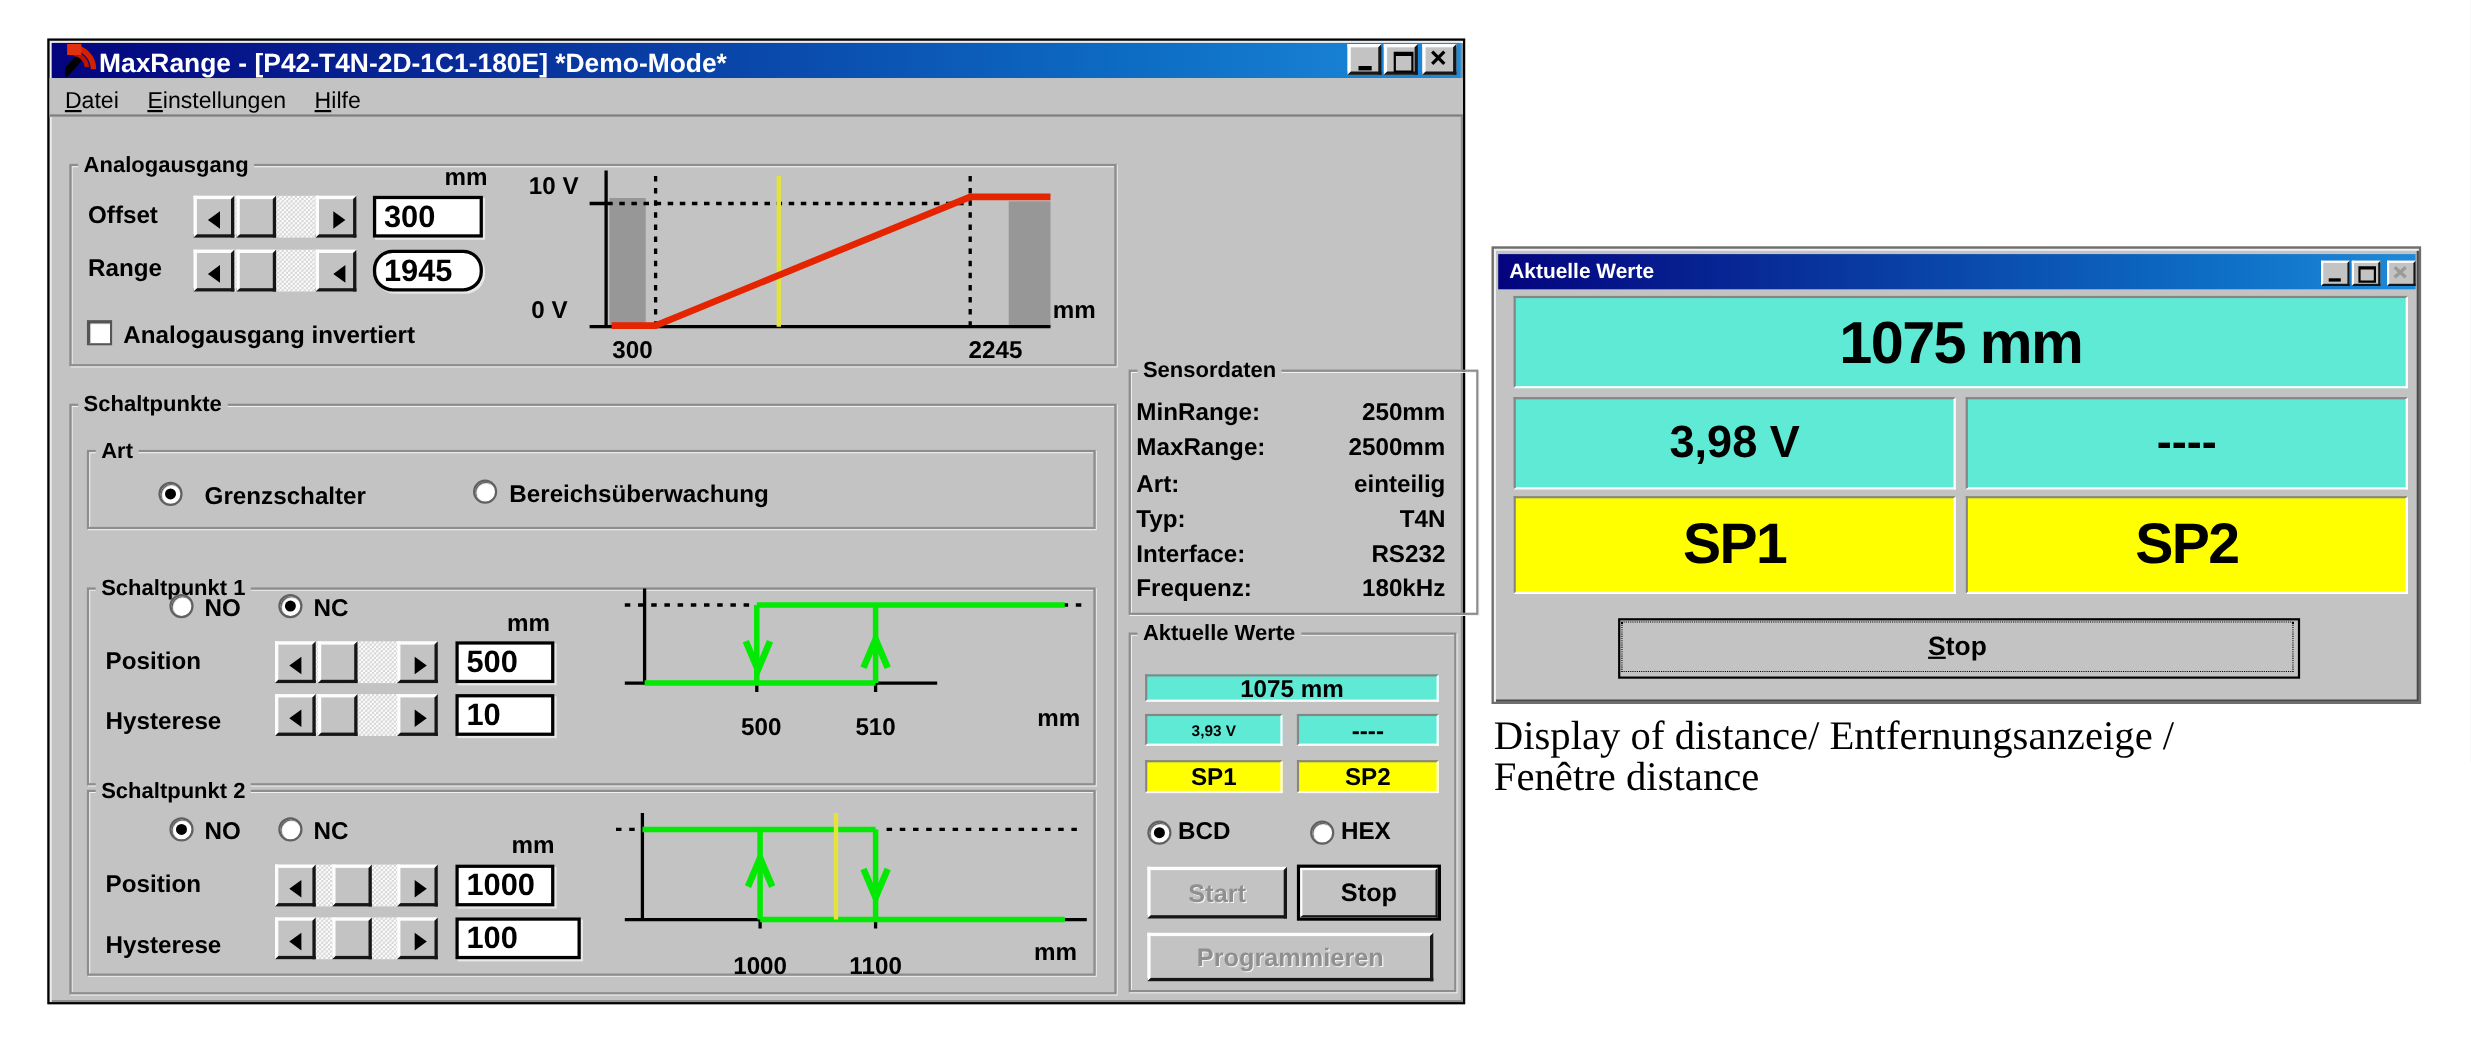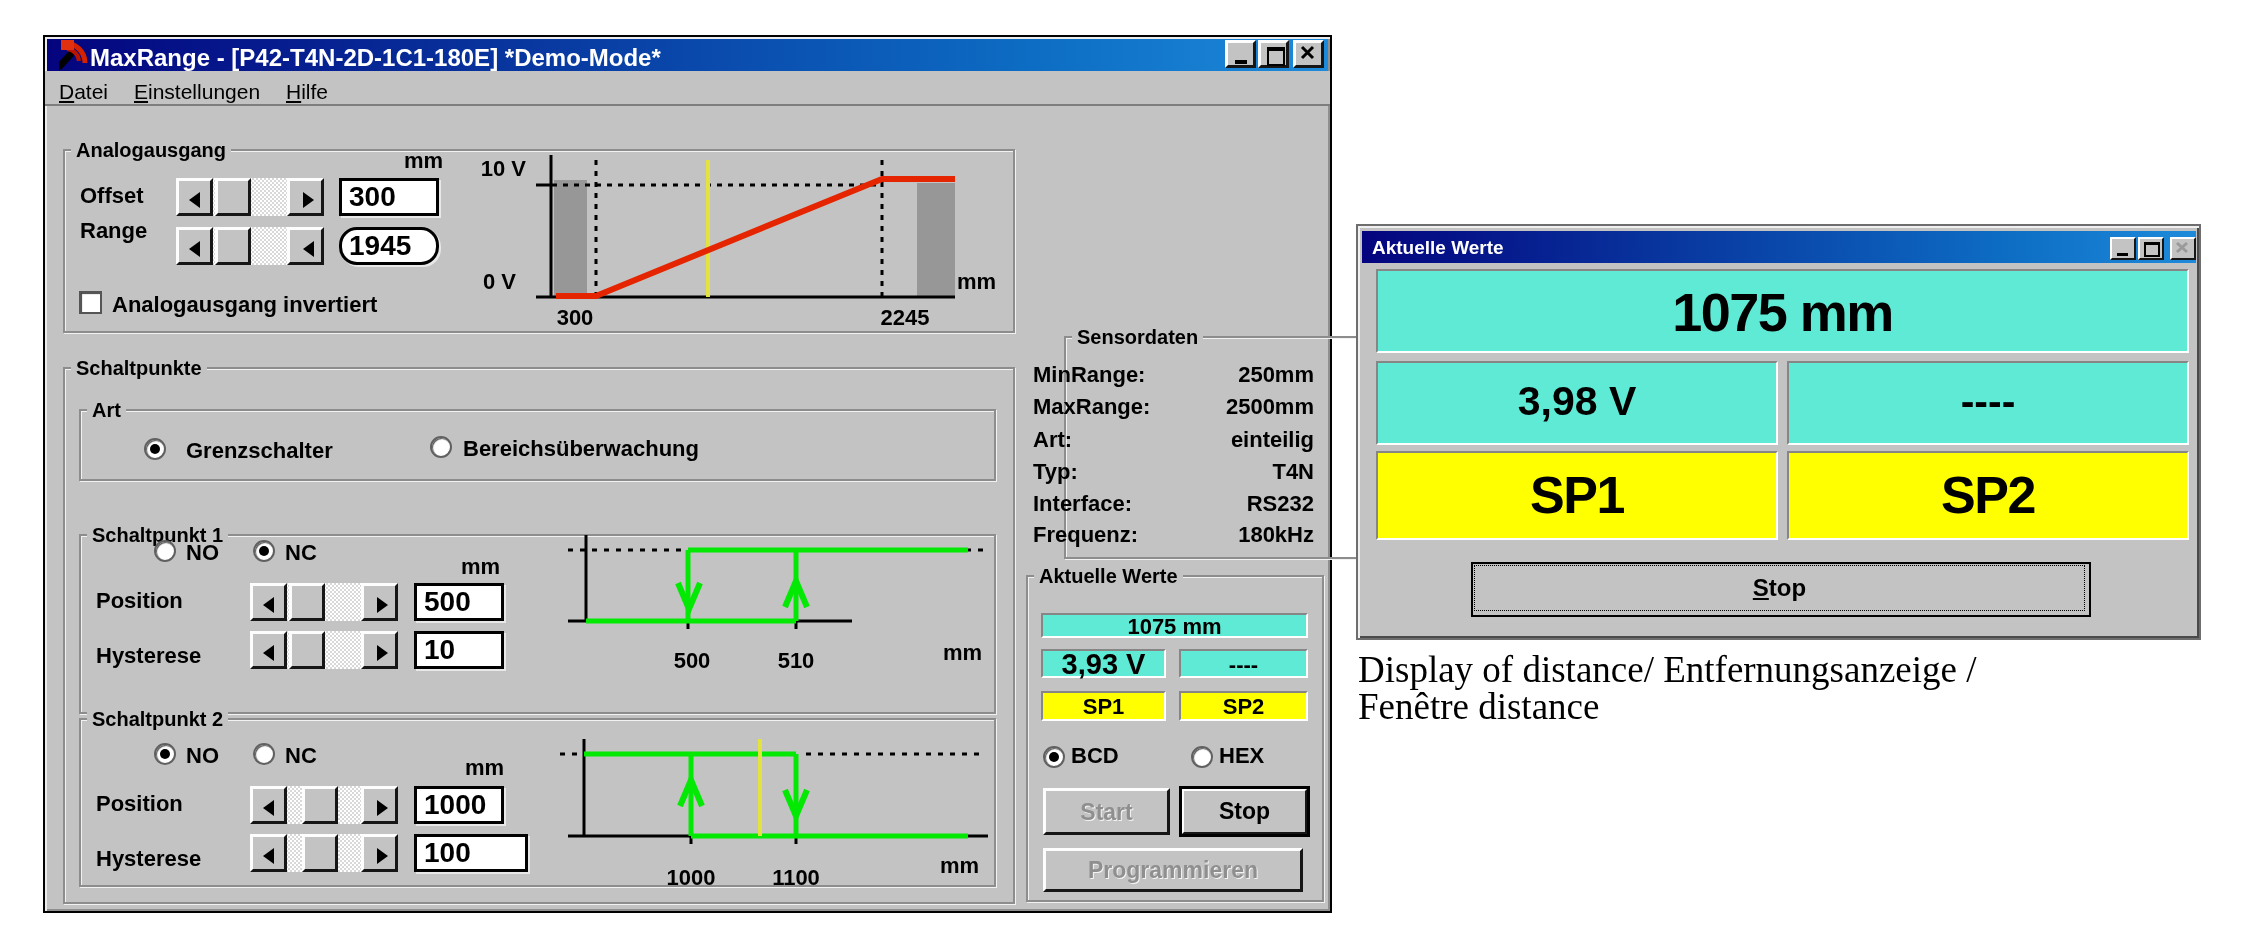--- a/index.html
+++ b/index.html
@@ -61,21 +61,21 @@
 <div class="sb" style="left:176px;top:178px;">
   <div class="sbtn raised" style="left:0;">
         <i class="tri l"></i>
       </div>
   <div class="thumb raised" style="left:39px;"></div>
   <div class="sbtn raised" style="left:111px;">
         <i class="tri r"></i>
       </div>
 </div>
 <div class="tf" style="left:339px;top:178px;width:100px;height:38px;">300</div>
-<div class="lbl" style="left:80px;top:220px;text-align:center;">Range</div>
+<div class="lbl" style="left:80px;top:233px;text-align:center;">Range</div>
 <div class="sb" style="left:176px;top:227px;">
   <div class="sbtn raised" style="left:0;">
         <i class="tri l"></i>
       </div>
   <div class="thumb raised" style="left:39px;"></div>
   <div class="sbtn raised" style="left:111px;">
         <i class="tri l" style="left:13px;"></i>
       </div>
 </div>
 <div class="tf" style="left:339px;top:227px;width:100px;height:38px;border-radius:18px;">1945</div>
@@ -203,41 +203,41 @@
   <line x1="691" y1="754" x2="691" y2="836" stroke="#03e903" stroke-width="5"></line>
   <line x1="796" y1="754" x2="796" y2="836" stroke="#03e903" stroke-width="5"></line>
   <line x1="760" y1="739" x2="760" y2="836" stroke="#e3e340" stroke-width="4"></line>
   <path d="M680 806 L691 780 L702 806" fill="none" stroke="#03e903" stroke-width="6"></path>
   <path d="M785 790 L796 816 L807 790" fill="none" stroke="#03e903" stroke-width="6"></path>
   <text x="691" y="885" font-size="22" font-weight="bold" text-anchor="middle">1000</text>
   <text x="796" y="885" font-size="22" font-weight="bold" text-anchor="middle">1100</text>
   <text x="940" y="873" font-size="22" font-weight="bold">mm</text>
 </svg>
 
-<div class="grp" style="left:1064px;top:336px;width:298px;height:219px;">
+<div class="grp" style="left:1026px;top:336px;width:298px;height:219px;padding-left:16px;">
       <span>Sensordaten</span>
     </div>
 <div class="lbl" style="left:1033px;top:364px;">MinRange:</div>
     <div class="lbl" style="left:1314px;top:364px;transform:translateX(-100%);">250mm</div>
 <div class="lbl" style="left:1033px;top:396px;">MaxRange:</div>
     <div class="lbl" style="left:1314px;top:396px;transform:translateX(-100%);">2500mm</div>
 <div class="lbl" style="left:1033px;top:429px;">Art:</div>
     <div class="lbl" style="left:1314px;top:429px;transform:translateX(-100%);">einteilig</div>
 <div class="lbl" style="left:1033px;top:461px;">Typ:</div>
     <div class="lbl" style="left:1314px;top:461px;transform:translateX(-100%);">T4N</div>
 <div class="lbl" style="left:1033px;top:493px;">Interface:</div>
     <div class="lbl" style="left:1314px;top:493px;transform:translateX(-100%);">RS232</div>
 <div class="lbl" style="left:1033px;top:524px;">Frequenz:</div>
     <div class="lbl" style="left:1314px;top:524px;transform:translateX(-100%);">180kHz</div>
 
 <div class="grp" style="left:1026px;top:575px;width:294px;height:323px;">
       <span>Aktuelle Werte</span>
     </div>
 <div class="sunk" style="left:1041px;top:613px;width:267px;height:25px;font-size:22px;line-height:23px;">1075 mm</div>
-<div class="sunk" style="left:1041px;top:649px;width:125px;height:29px;font-size:29px;line-height:27px;">3,93 V</div>
+<div class="sunk" style="left:1041px;top:649px;width:125px;height:29px;font-size:14px;line-height:27px;">3,93 V</div>
 <div class="sunk" style="left:1179px;top:649px;width:129px;height:29px;font-size:22px;line-height:27px;">----</div>
 <div class="sunk" style="left:1041px;top:691px;width:125px;height:30px;background:#ffff00;font-size:22px;line-height:28px;">SP1</div>
 <div class="sunk" style="left:1179px;top:691px;width:129px;height:30px;background:#ffff00;font-size:22px;line-height:28px;">SP2</div>
 <div class="radio sel" style="left:1043px;top:746px;"></div>
 <div class="lbl" style="left:1071px;top:745px;">BCD</div>
 <div class="radio" style="left:1191px;top:746px;"></div>
 <div class="lbl" style="left:1219px;top:745px;">HEX</div>
 <div class="btn dis" style="left:1043px;top:788px;width:127px;height:47px;font-size:23px;line-height:42px;">Start</div>
 <div class="abs" style="left:1179px;top:786px;width:131px;height:51px;border:3px solid #000;box-sizing:border-box;background:#c3c3c3;">
   <div class="btn" style="left:0;top:0;width:125px;height:45px;border-width:2px;font-size:23px;line-height:40px;">Stop</div>

